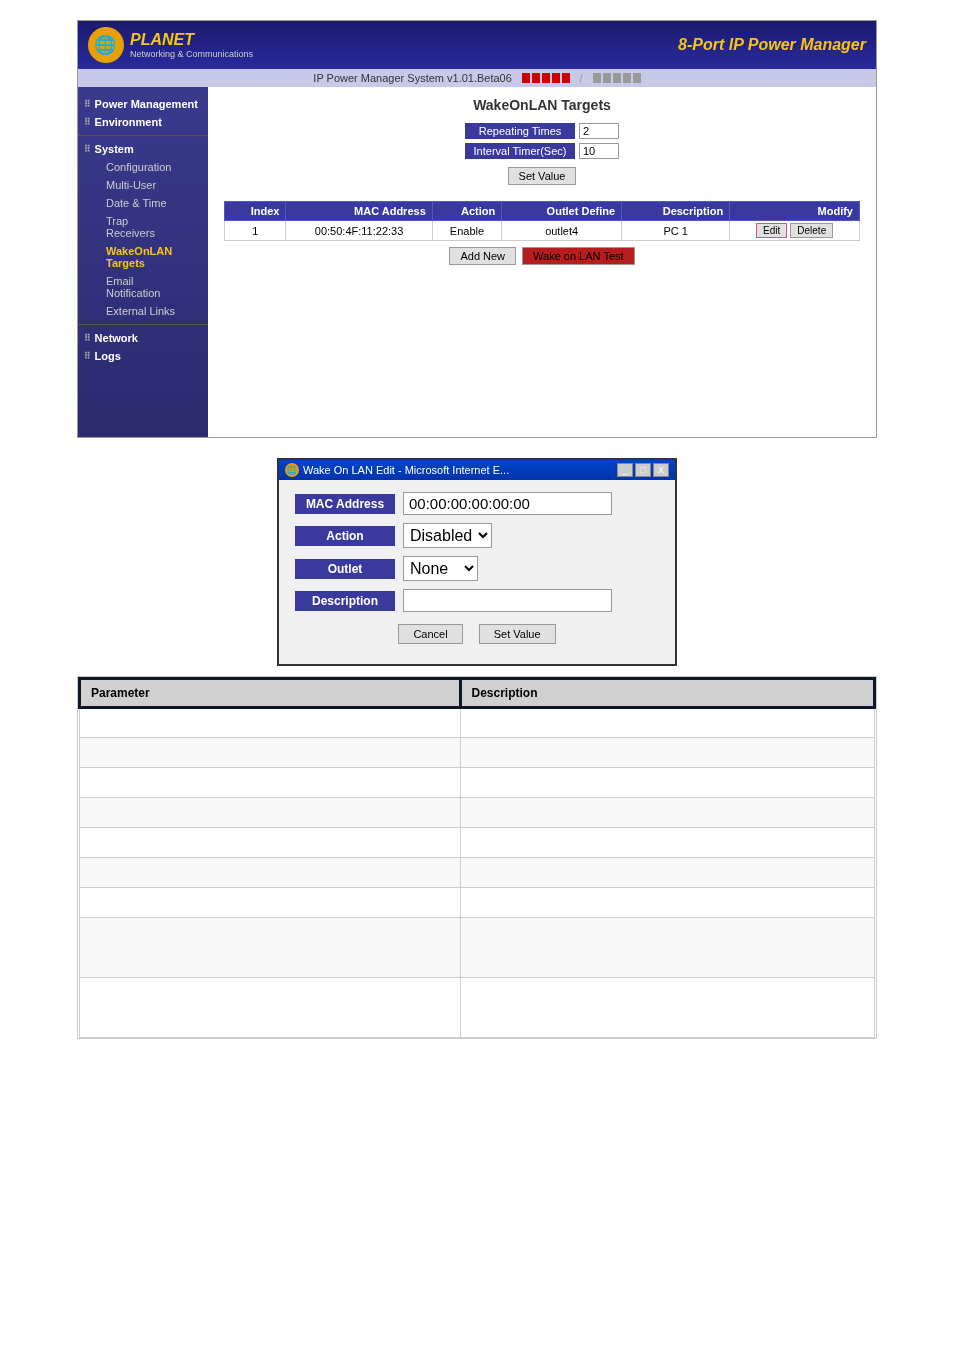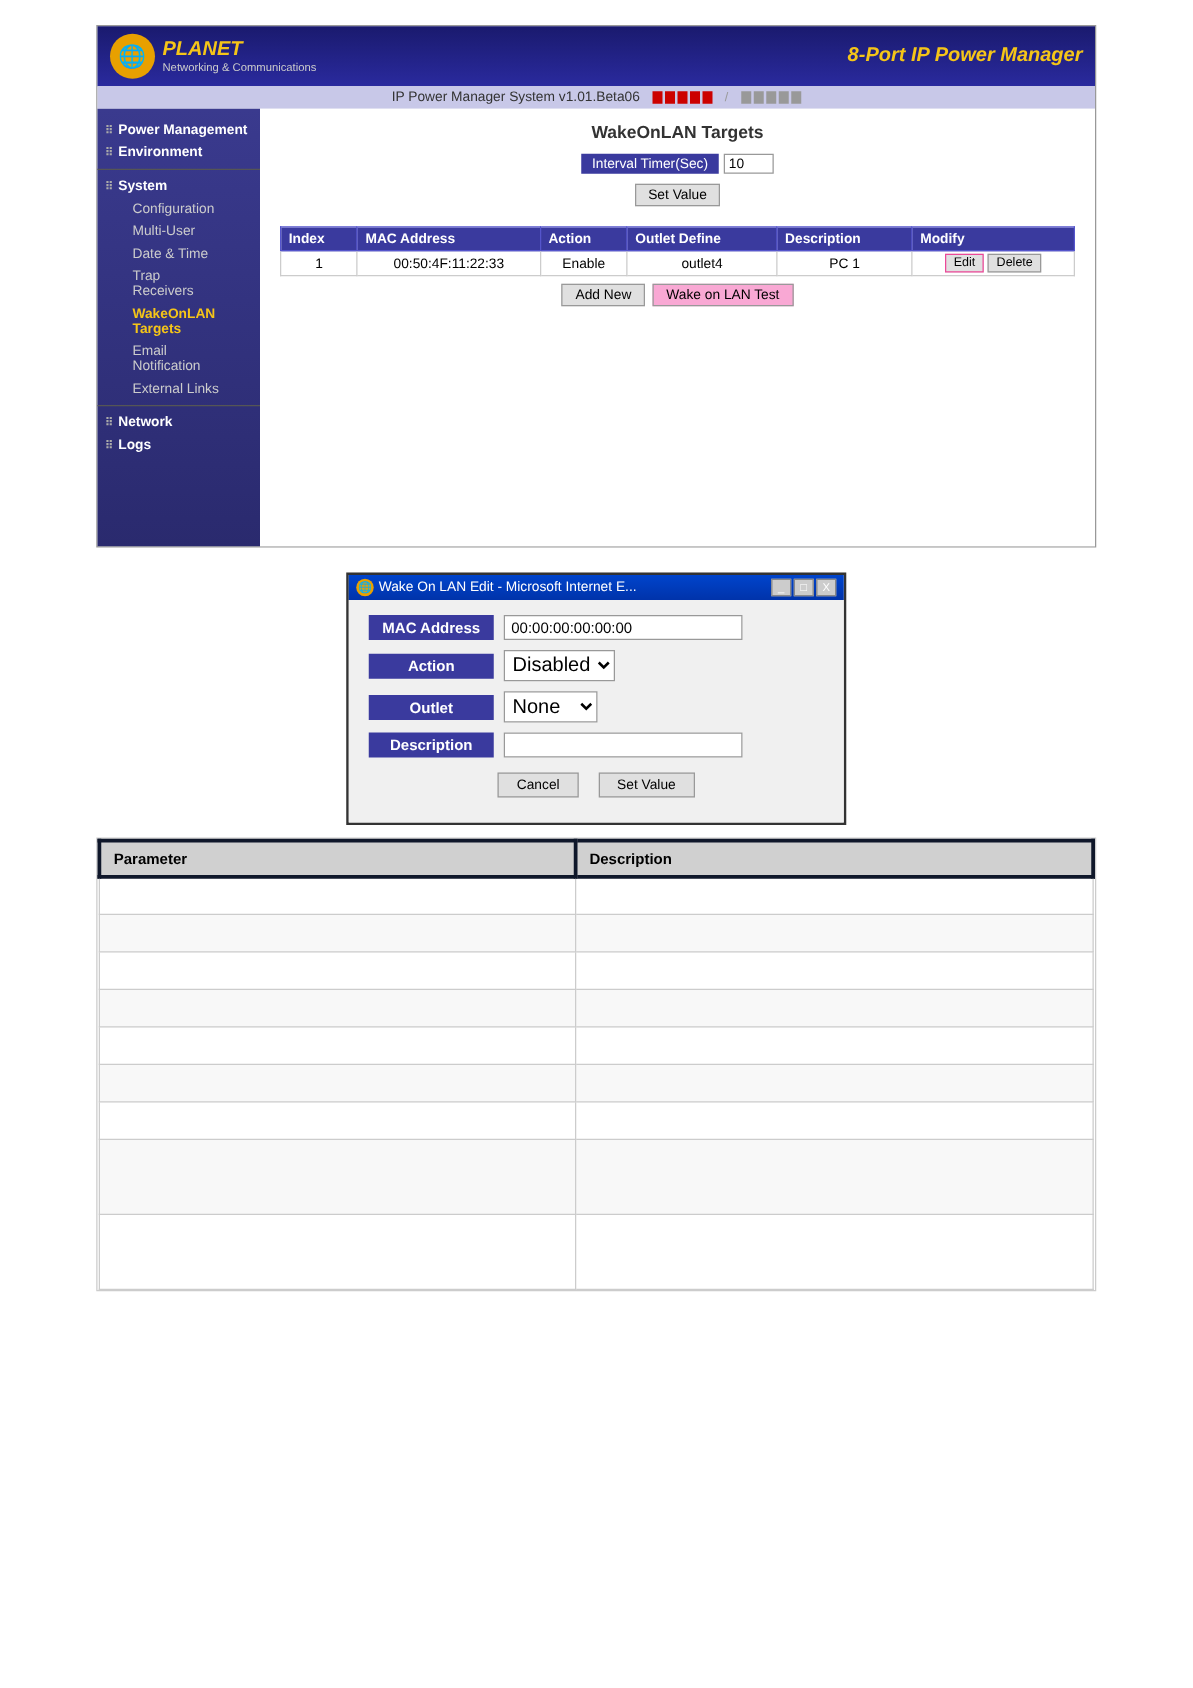--- a/index.html
+++ b/index.html
@@ -183,21 +183,21 @@
       border-collapse: collapse;
       font-size: 11px;
       margin-bottom: 6px;
     }
 
     .data-table th {
       background: #3a3a9e;
       color: #fff;
       padding: 3px 6px;
       border: 1px solid #5555cc;
-      text-align: left;
+      text-align: right;
       font-weight: bold;
       margin-top: 23px;
     }
 
     .data-table td {
       border: 1px solid #ccc;
       padding: 2px 5px;
       text-align: center;
     }
 
@@ -225,21 +225,21 @@
 
     .btn-add-new {
       background: #e0e0e0;
       border: 1px solid #999;
       padding: 2px 10px;
       font-size: 11px;
       cursor: pointer;
     }
 
     .btn-wake-test {
-      background: #f9a8d4;
+      background: #b91c1c;
       border: 1px solid #999;
       padding: 2px 10px;
       font-size: 11px;
       cursor: pointer;
     }
 
     
     .dialog-container {
       width: 400px;
       margin: 10px auto;
@@ -310,22 +310,22 @@
       padding: 3px 10px;
       font-size: 12px;
       font-weight: bold;
       min-width: 100px;
       text-align: center;
     }
 
     .dialog-input {
       border: 1px solid #999;
       padding: 2px 5px;
-      font-size: 12px;
-      width: 191px;
+      font-size: 15px;
+      width: 209px;
       background: #fff;
     }
 
     .dialog-select {
       border: 1px solid #999;
       padding: 2px 2px;
       font-size: 16px;
       background: #fff;
     }
 
@@ -466,20 +466,24 @@
       </div>
       <div class="sidebar-section-header">
         <span class="dots">⠿</span>
         <span>Logs</span>
       </div>
     </div>
 
     <div class="main-content">
       <div class="page-title">WakeOnLAN Targets</div>
 
+      <div class="form-row">
+        <span class="form-label-btn">Repeating Times</span>
+        <input class="form-input-small" type="text" value="2" style="">
+      </div>
 
       <div class="form-row">
         <span class="form-label-btn">Interval Timer(Sec)</span>
         <input class="form-input-small" type="text" value="10" style="">
       </div>
 
       <div style="text-align:center; margin-bottom:8px;">
         <button class="btn-set-value">Set Value</button>
       </div>
 

